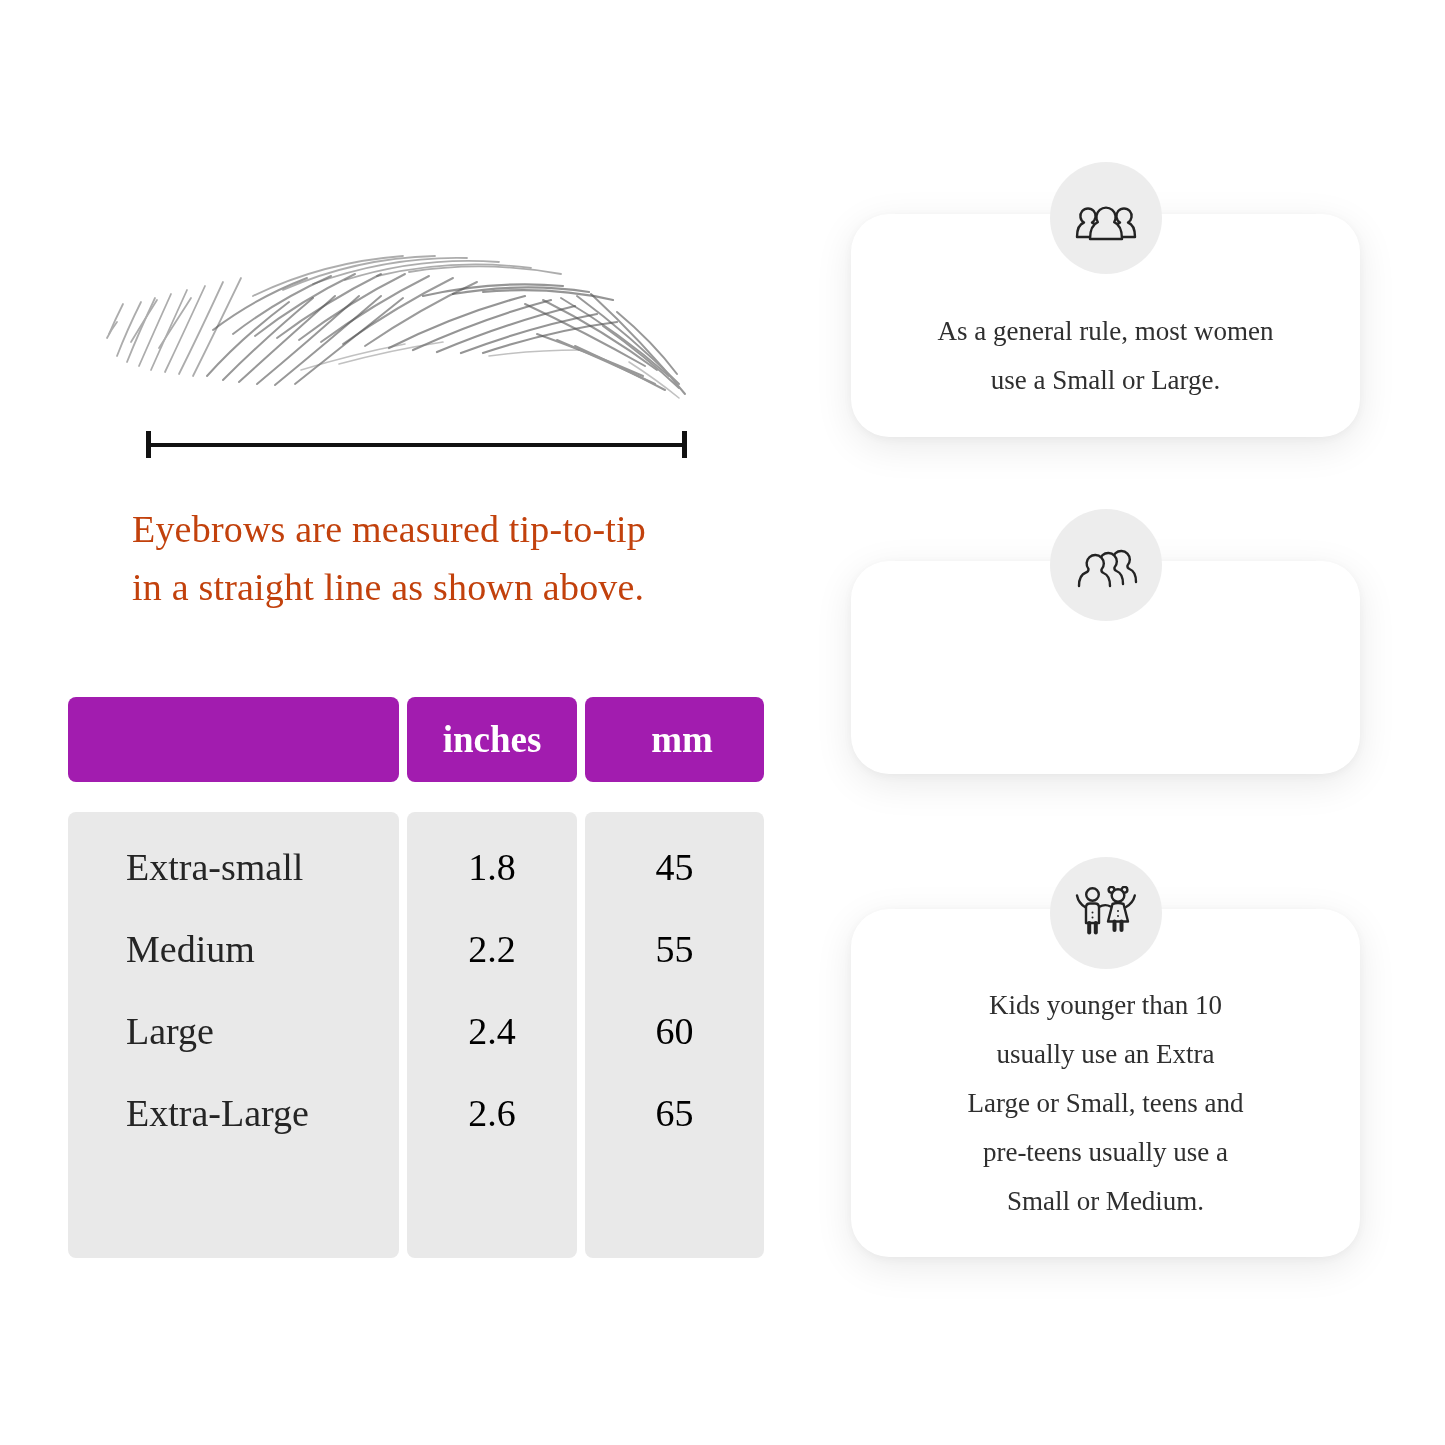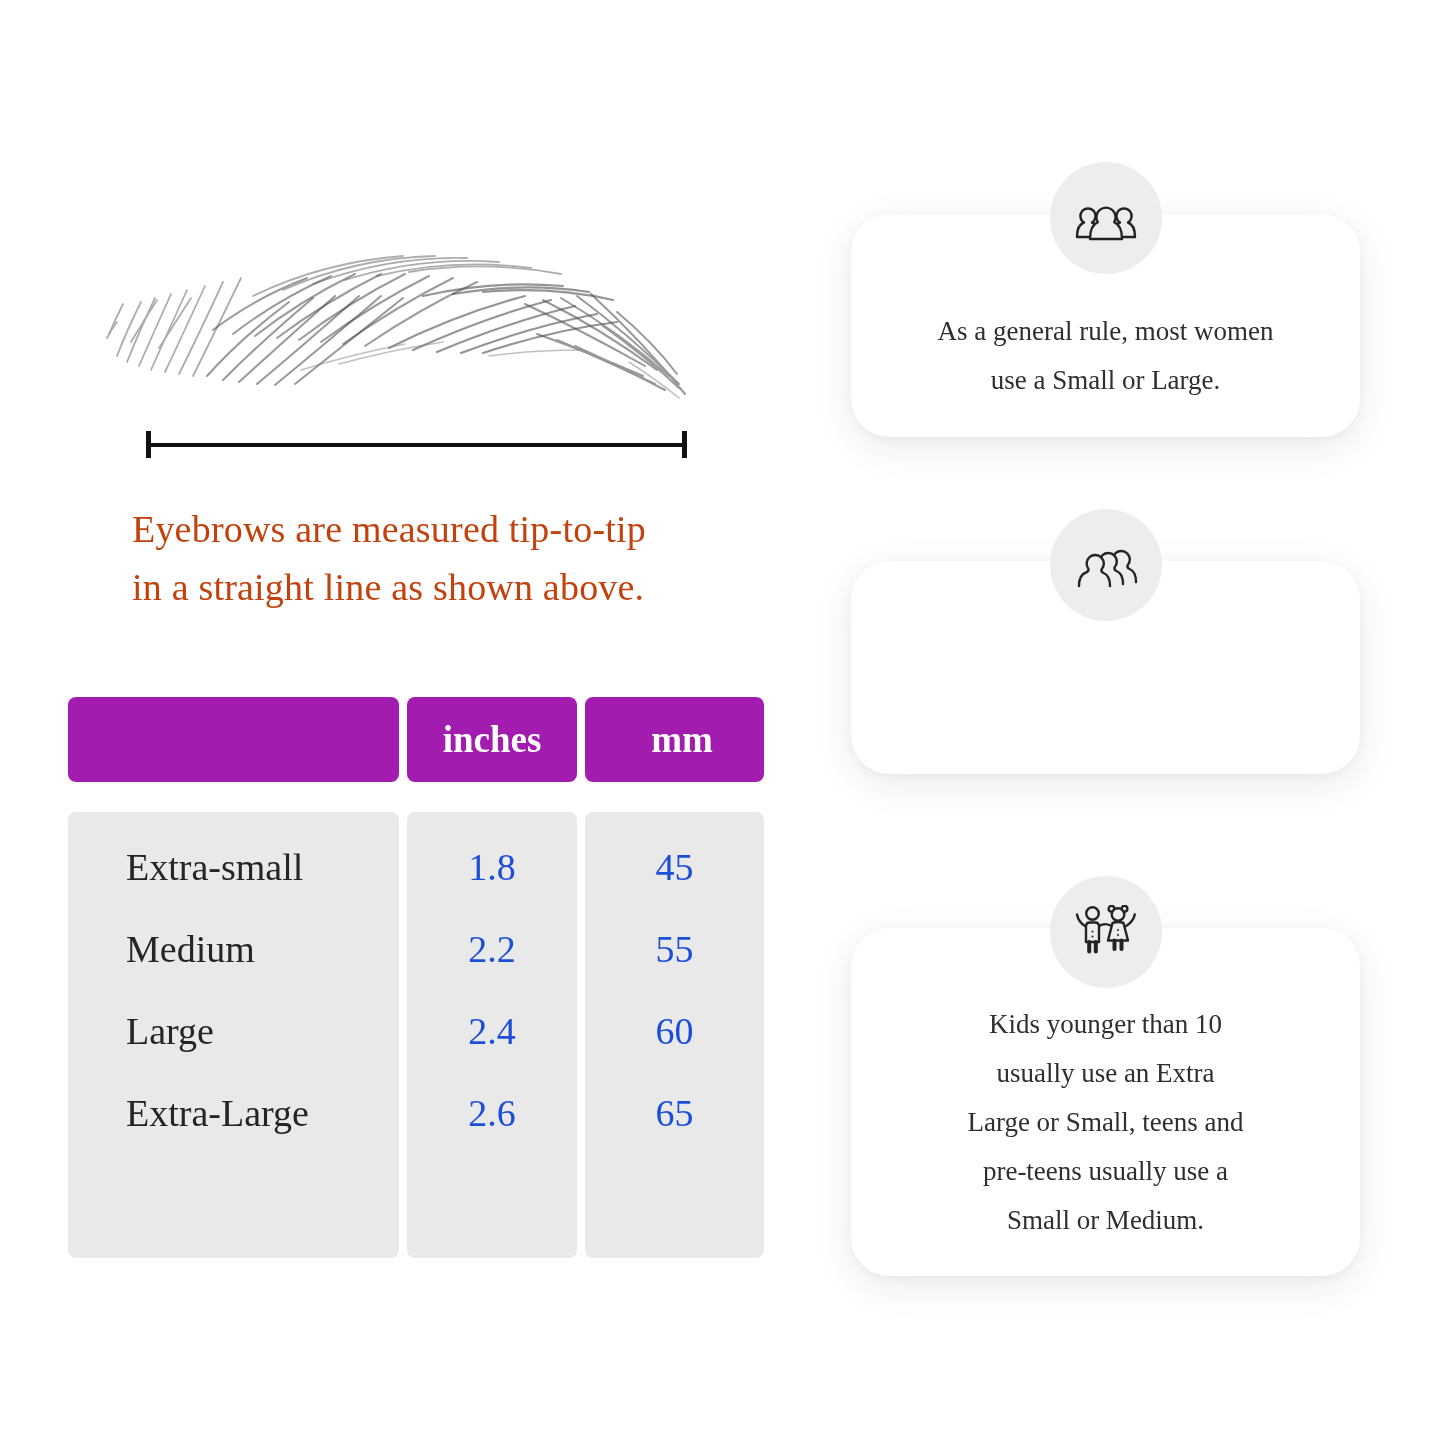--- a/index.html
+++ b/index.html
@@ -51,33 +51,33 @@
   .col-mm     { left:517px; width:179px; }
 
   .rows { position:absolute; left:0; top:14px; width:696px; }
   .trow { position:relative; width:696px; height:82px; }
   .trow .c-size {
     position:absolute; left:58px; top:0; height:82px; display:flex; align-items:center;
     font-size:38px; color:#252525; white-space:nowrap;
   }
   .trow .c-inches, .trow .c-mm {
     position:absolute; top:0; height:82px; display:flex; align-items:center; justify-content:center;
-    font-size:38px; color:#1d4ed8;
+    font-size:38px; color:#000000;
   }
   .trow .c-inches { left:339px; width:170px; }
   .trow .c-mm     { left:517px; width:179px; }
 
   
   .card {
     position:absolute; left:851px; width:509px; background:#ffffff; border-radius:38px;
     box-shadow:0 10px 38px rgba(0,0,0,0.085), 0 2px 10px rgba(0,0,0,0.04);
   }
   .card-women { top:214px; height:223px; }
   .card-men   { top:561px; height:213px; }
-  .card-kids  { top:928px; height:348px; }
+  .card-kids  { top:909px; height:348px; }
 
   .badge {
     position:absolute; left:50%; margin-left:-56px; top:-52px;
     width:112px; height:112px; border-radius:50%; background:#ededed;
     display:flex; align-items:center; justify-content:center;
   }
   .badge svg { display:block; }
 
   .card-text {
     position:absolute; left:0; right:0; text-align:center;

